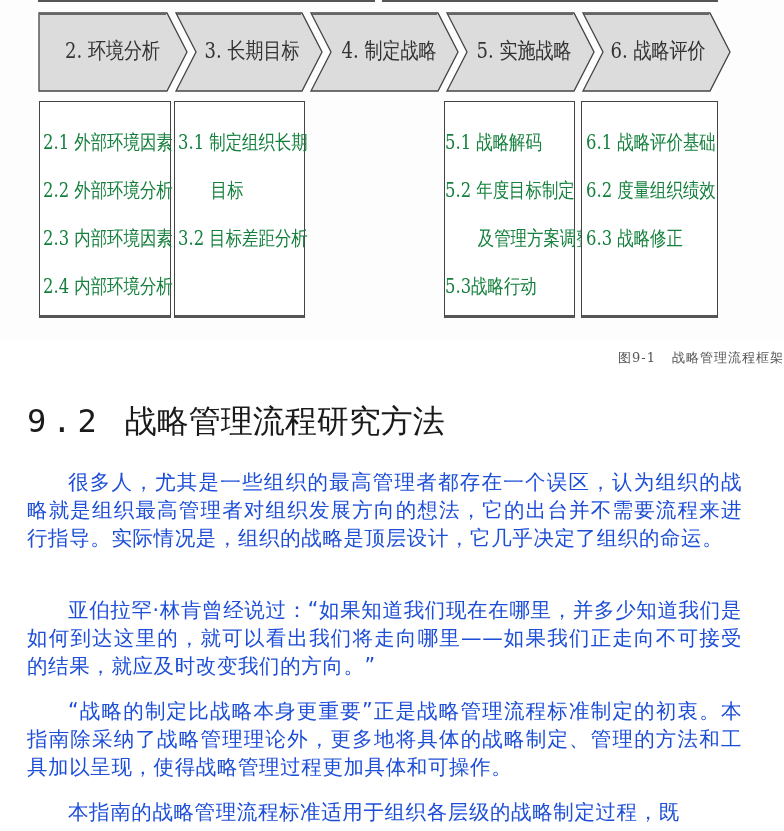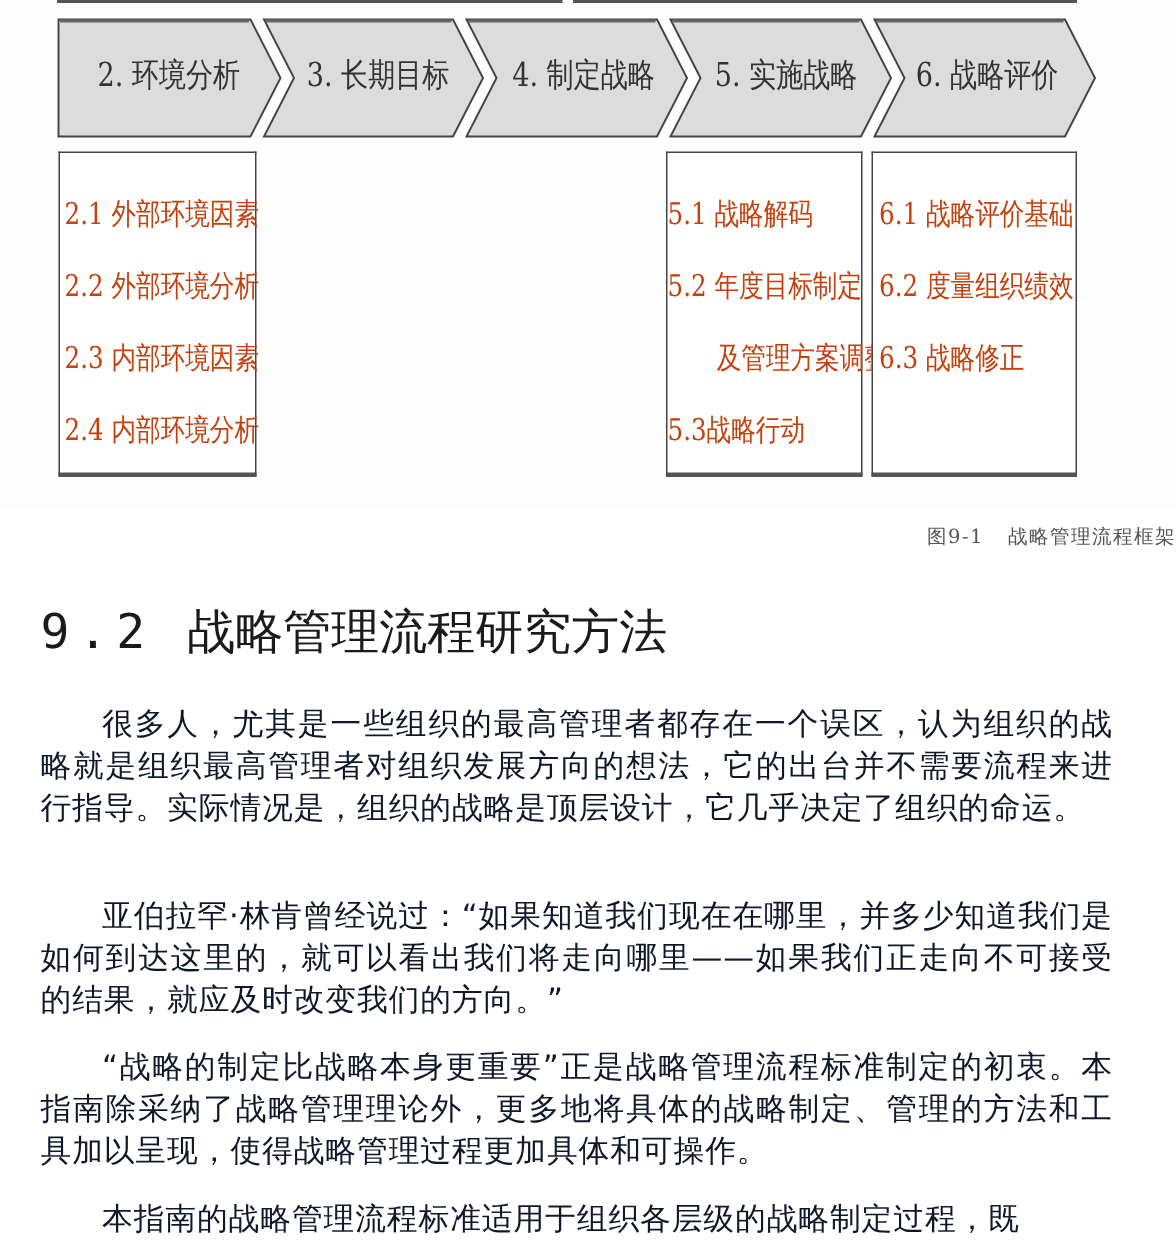--- a/index.html
+++ b/index.html
@@ -20,42 +20,42 @@
   .chev-label {
     position: absolute; top: 33px; height: 36px; line-height: 36px;
     font-family: "DejaVu Serif", serif; font-size: 22px; color: #333;
     text-align: center; white-space: nowrap; transform: scaleX(0.82);
   }
 
   .detail-box {
     position: absolute; top: 101px; height: 217px;
     border: 1px solid #444; border-bottom: 3px solid #555;
     background: #fff; box-sizing: border-box;
-    font-family: "DejaVu Serif", serif; font-size: 20px; color: #c2410c;
+    font-family: "DejaVu Serif", serif; font-size: 20px; color: #15803d;
     padding-top: 20px;
   }
   .detail-item { height: 48px; line-height: 40px; white-space: nowrap; transform-origin: left center; transform: scaleX(0.82); }
   .detail-item.indent { padding-left: 40px; }
 
   .caption {
     position: absolute; left: 0; width: 784px; top: 349px; text-align: right;
     font-family: "DejaVu Serif", serif; font-size: 13px; color: #555; letter-spacing: 1px;
   }
   .caption span.num { margin-right: 16px; }
 
   .section-title {
     position: absolute; left: 27px; top: 400px;
     font-family: "DejaVu Sans", sans-serif; font-size: 32px; color: #1a1a1a;
     white-space: nowrap;
   }
   .section-title .num { letter-spacing: 6px; margin-right: 22px; font-family: "DejaVu Sans Mono", monospace; }
 
   .para {
     position: absolute; left: 27px; width: 715px;
-    font-size: 20.5px; line-height: 28px; color: #0f172a;
+    font-size: 20.5px; line-height: 28px; color: #1d4ed8;
     text-indent: 41px; text-align: justify; margin: 0;
     letter-spacing: 0.6px;
   }
 </style>
 </head>
 <body>
 
 <div class="figure">
   <div class="top-bar a"></div>
   <div class="top-bar b"></div>
@@ -83,20 +83,25 @@
     <div class="chev-label" style="left:463px;width:122px;">5. 实施战略</div>
     <div class="chev-label" style="left:598px;width:120px;">6. 战略评价</div>
   </div>
 
   <div class="detail-box" style="left:39px;width:132px;padding-left:3px;">
     <div class="detail-item">2.1 外部环境因素</div>
     <div class="detail-item">2.2 外部环境分析</div>
     <div class="detail-item">2.3 内部环境因素</div>
     <div class="detail-item">2.4 内部环境分析</div>
   </div>
+  <div class="detail-box" style="left:174px;width:131px;padding-left:3px;">
+    <div class="detail-item">3.1 制定组织长期</div>
+    <div class="detail-item indent">目标</div>
+    <div class="detail-item">3.2 目标差距分析</div>
+  </div>
   <div class="detail-box" style="left:444px;width:131px;padding-left:0;">
     <div class="detail-item">5.1 战略解码</div>
     <div class="detail-item">5.2 年度目标制定</div>
     <div class="detail-item indent">及管理方案调整</div>
     <div class="detail-item">5.3战略行动</div>
   </div>
   <div class="detail-box" style="left:581px;width:137px;padding-left:4px;">
     <div class="detail-item">6.1 战略评价基础</div>
     <div class="detail-item">6.2 度量组织绩效</div>
     <div class="detail-item">6.3 战略修正</div>

